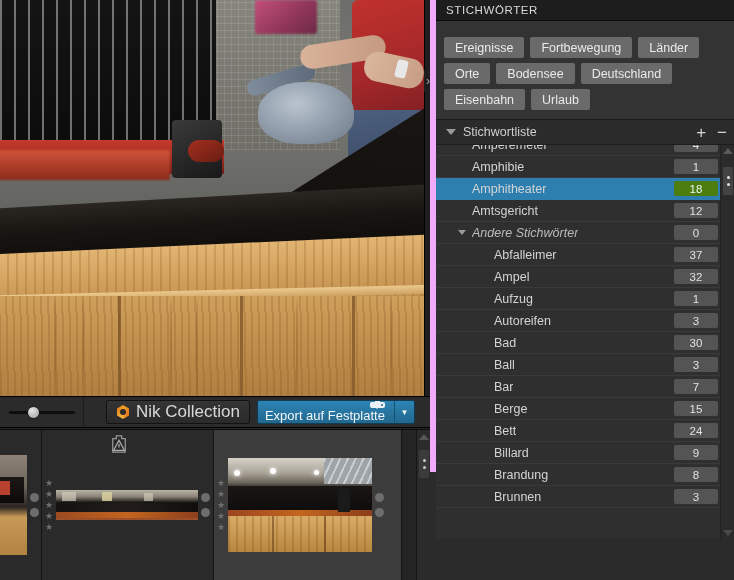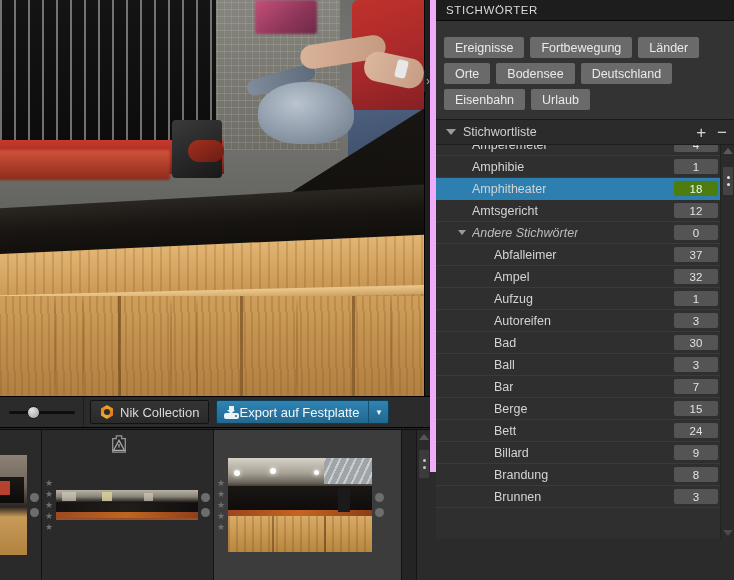--- a/index.html
+++ b/index.html
@@ -240,26 +240,26 @@
     left: 18px; top: -5px;
     width: 13px; height: 13px;
     border-radius: 50%;
     background: radial-gradient(circle at 35% 30%, #e6e6e6, #9b9b9b);
     border: 1px solid #1a1a1a;
   }
   .tb-btn {
     height: 24px;
     display: flex; align-items: center; gap: 6px;
     padding: 0 9px;
-    margin-left: 6px;
+    margin-left: 22px;
     border: 1px solid #121212;
     border-radius: 2px;
     background: linear-gradient(180deg,#343434,#2a2a2a);
     color: #d8d8d8;
-    font-size: 13px;
+    font-size: 17px;
     cursor: pointer;
     white-space: nowrap;
   }
   .nik-logo {
     width: 14px; height: 14px;
     border-radius: 3px;
     background:
       conic-gradient(from 20deg,#f0a022,#e2781b,#f4b13a,#e8881f,#f0a022);
     clip-path: polygon(50% 0,93% 25%,93% 75%,50% 100%,7% 75%,7% 25%);
     position: relative;
@@ -276,24 +276,25 @@
     height: 24px;
     margin-left: 7px;
     border: 1px solid #0f3d55;
     border-radius: 2px;
     background: linear-gradient(180deg,#2e84b4,#21688f);
     color: #f2f7fa;
     font-size: 13px;
     cursor: pointer;
   }
   .export-main {
-    display: flex; align-items: center; gap: 0;
+    display: flex; align-items: flex-end; gap: 0;
     padding: 0 9px 0 7px;
     height: 100%;
     white-space: nowrap;
+    flex-direction: column;
   }
   .hdd-icon {
     position: relative;
     width: 15px; height: 13px;
   }
   .hdd-icon .body {
     position: absolute;
     left: 0; bottom: 0; width: 15px; height: 6px;
     background: #eaf2f7;
     border-radius: 2px;

